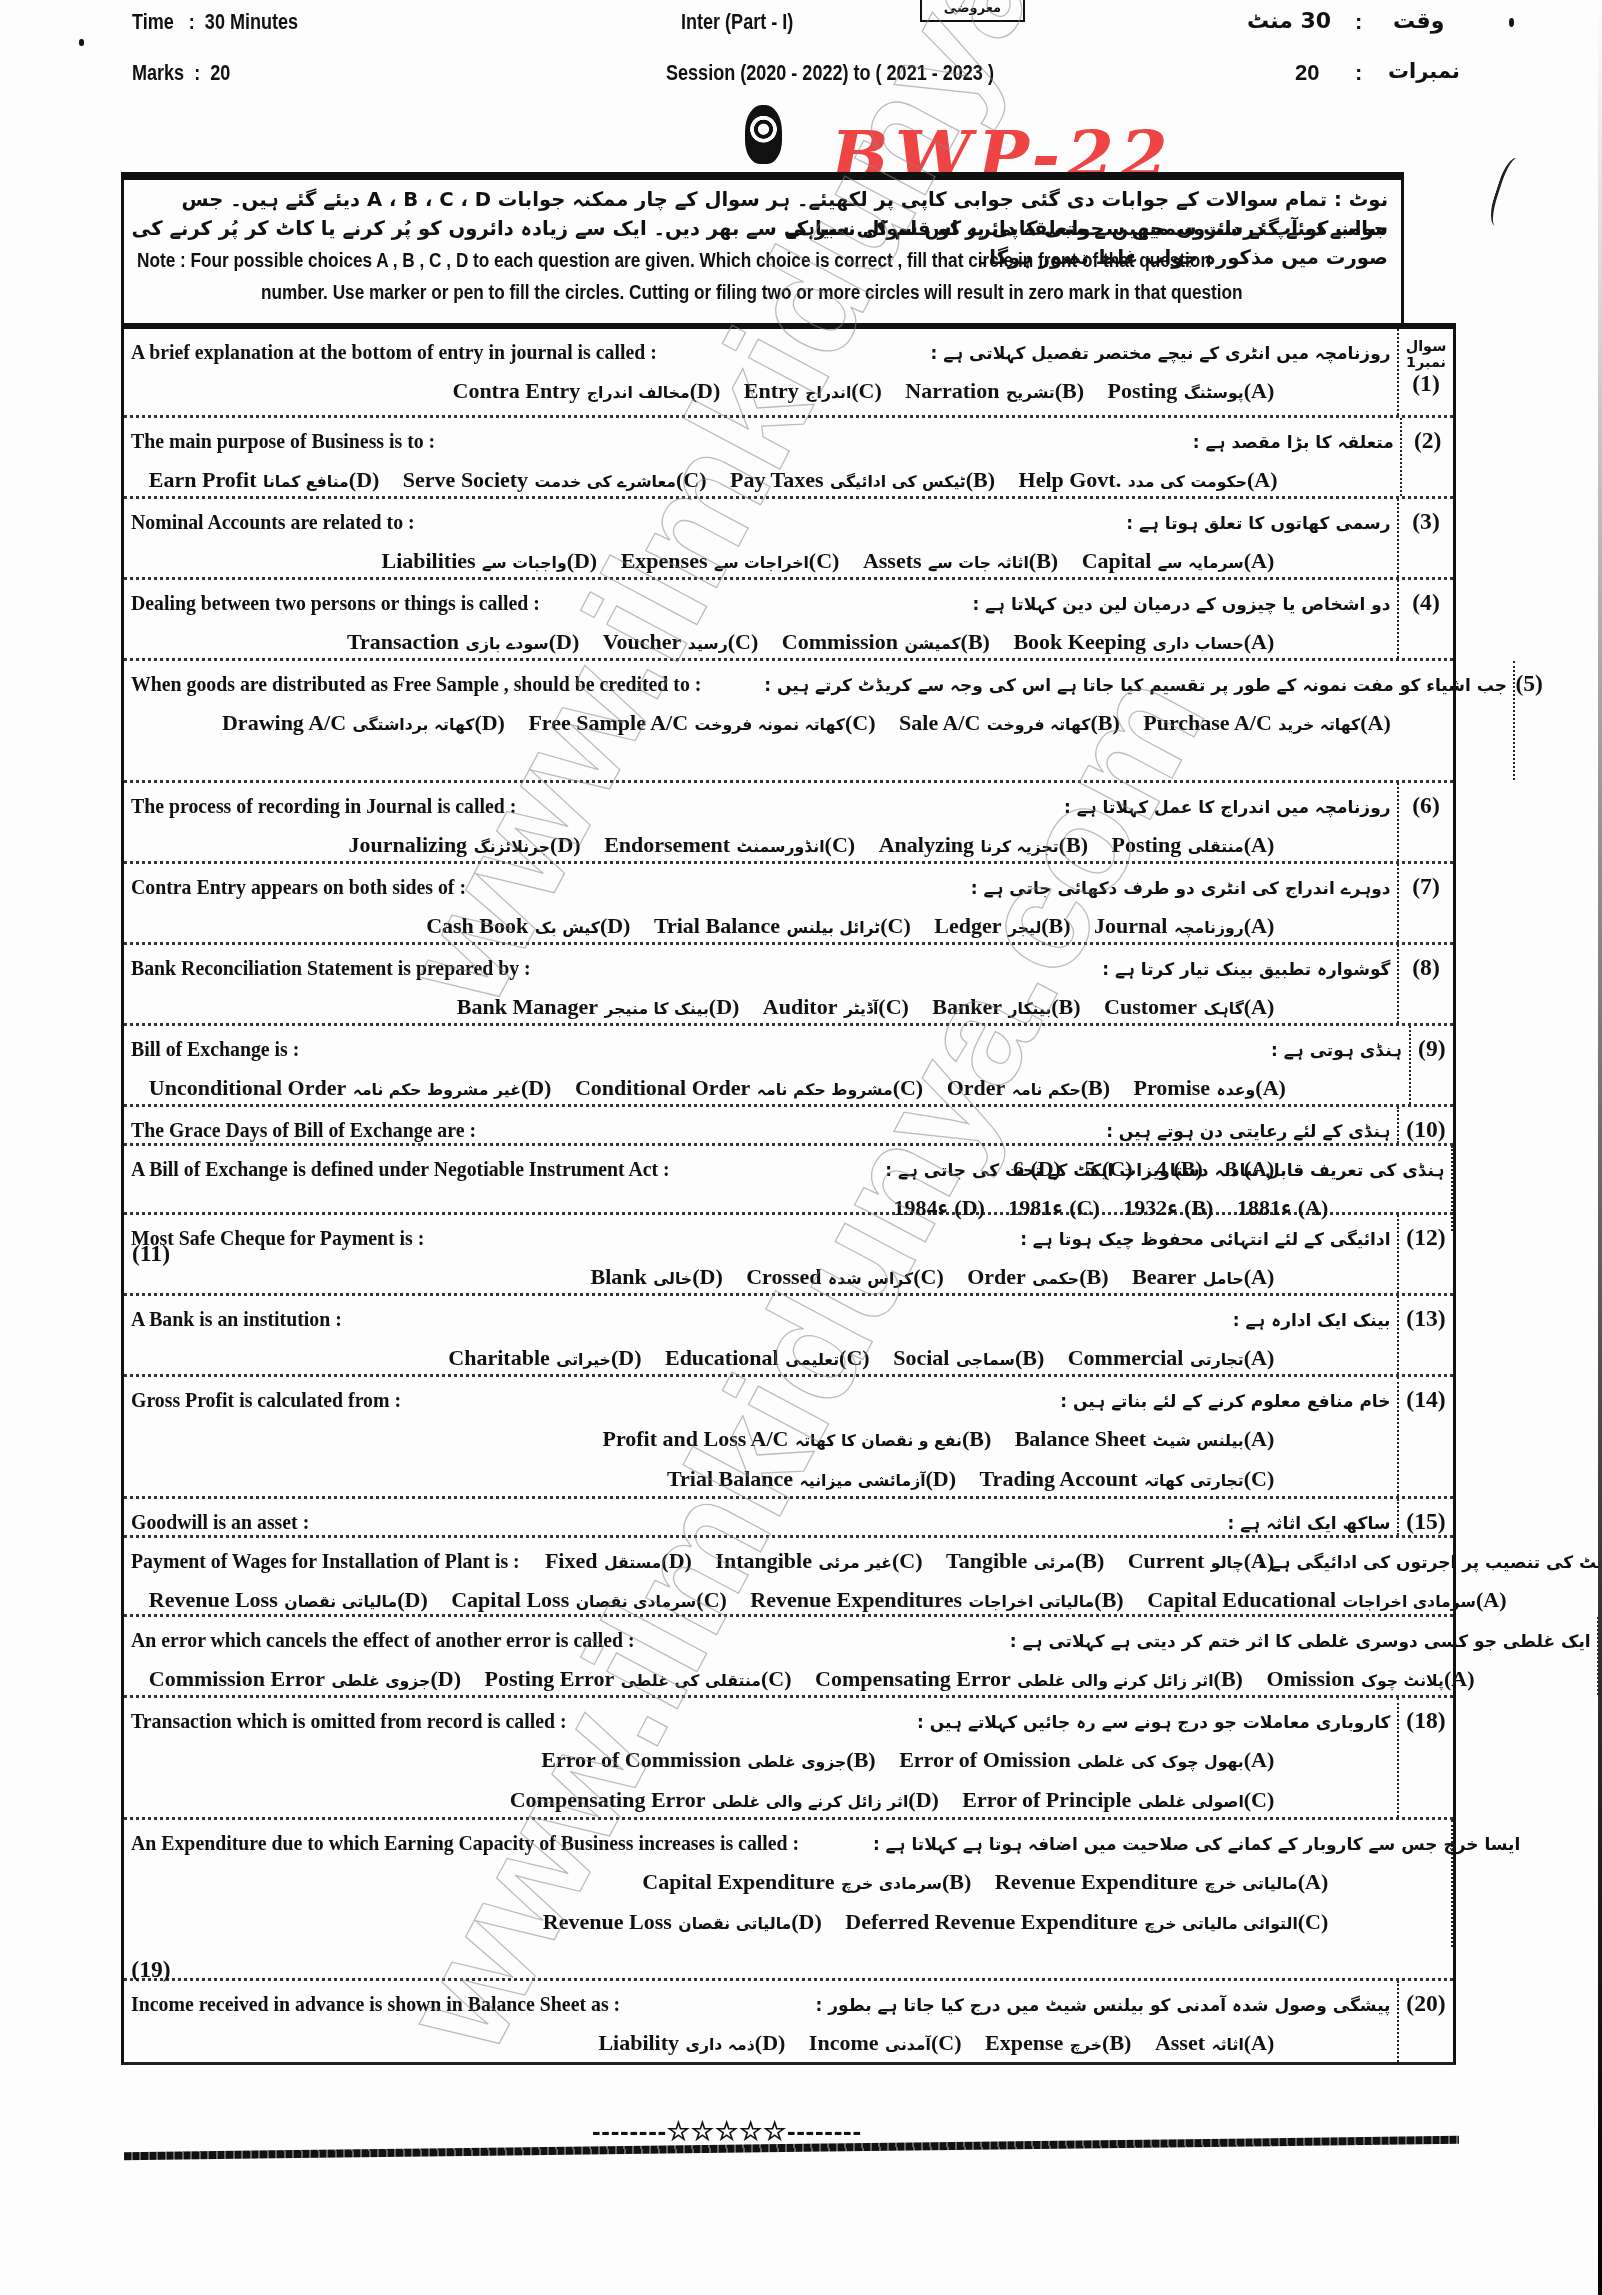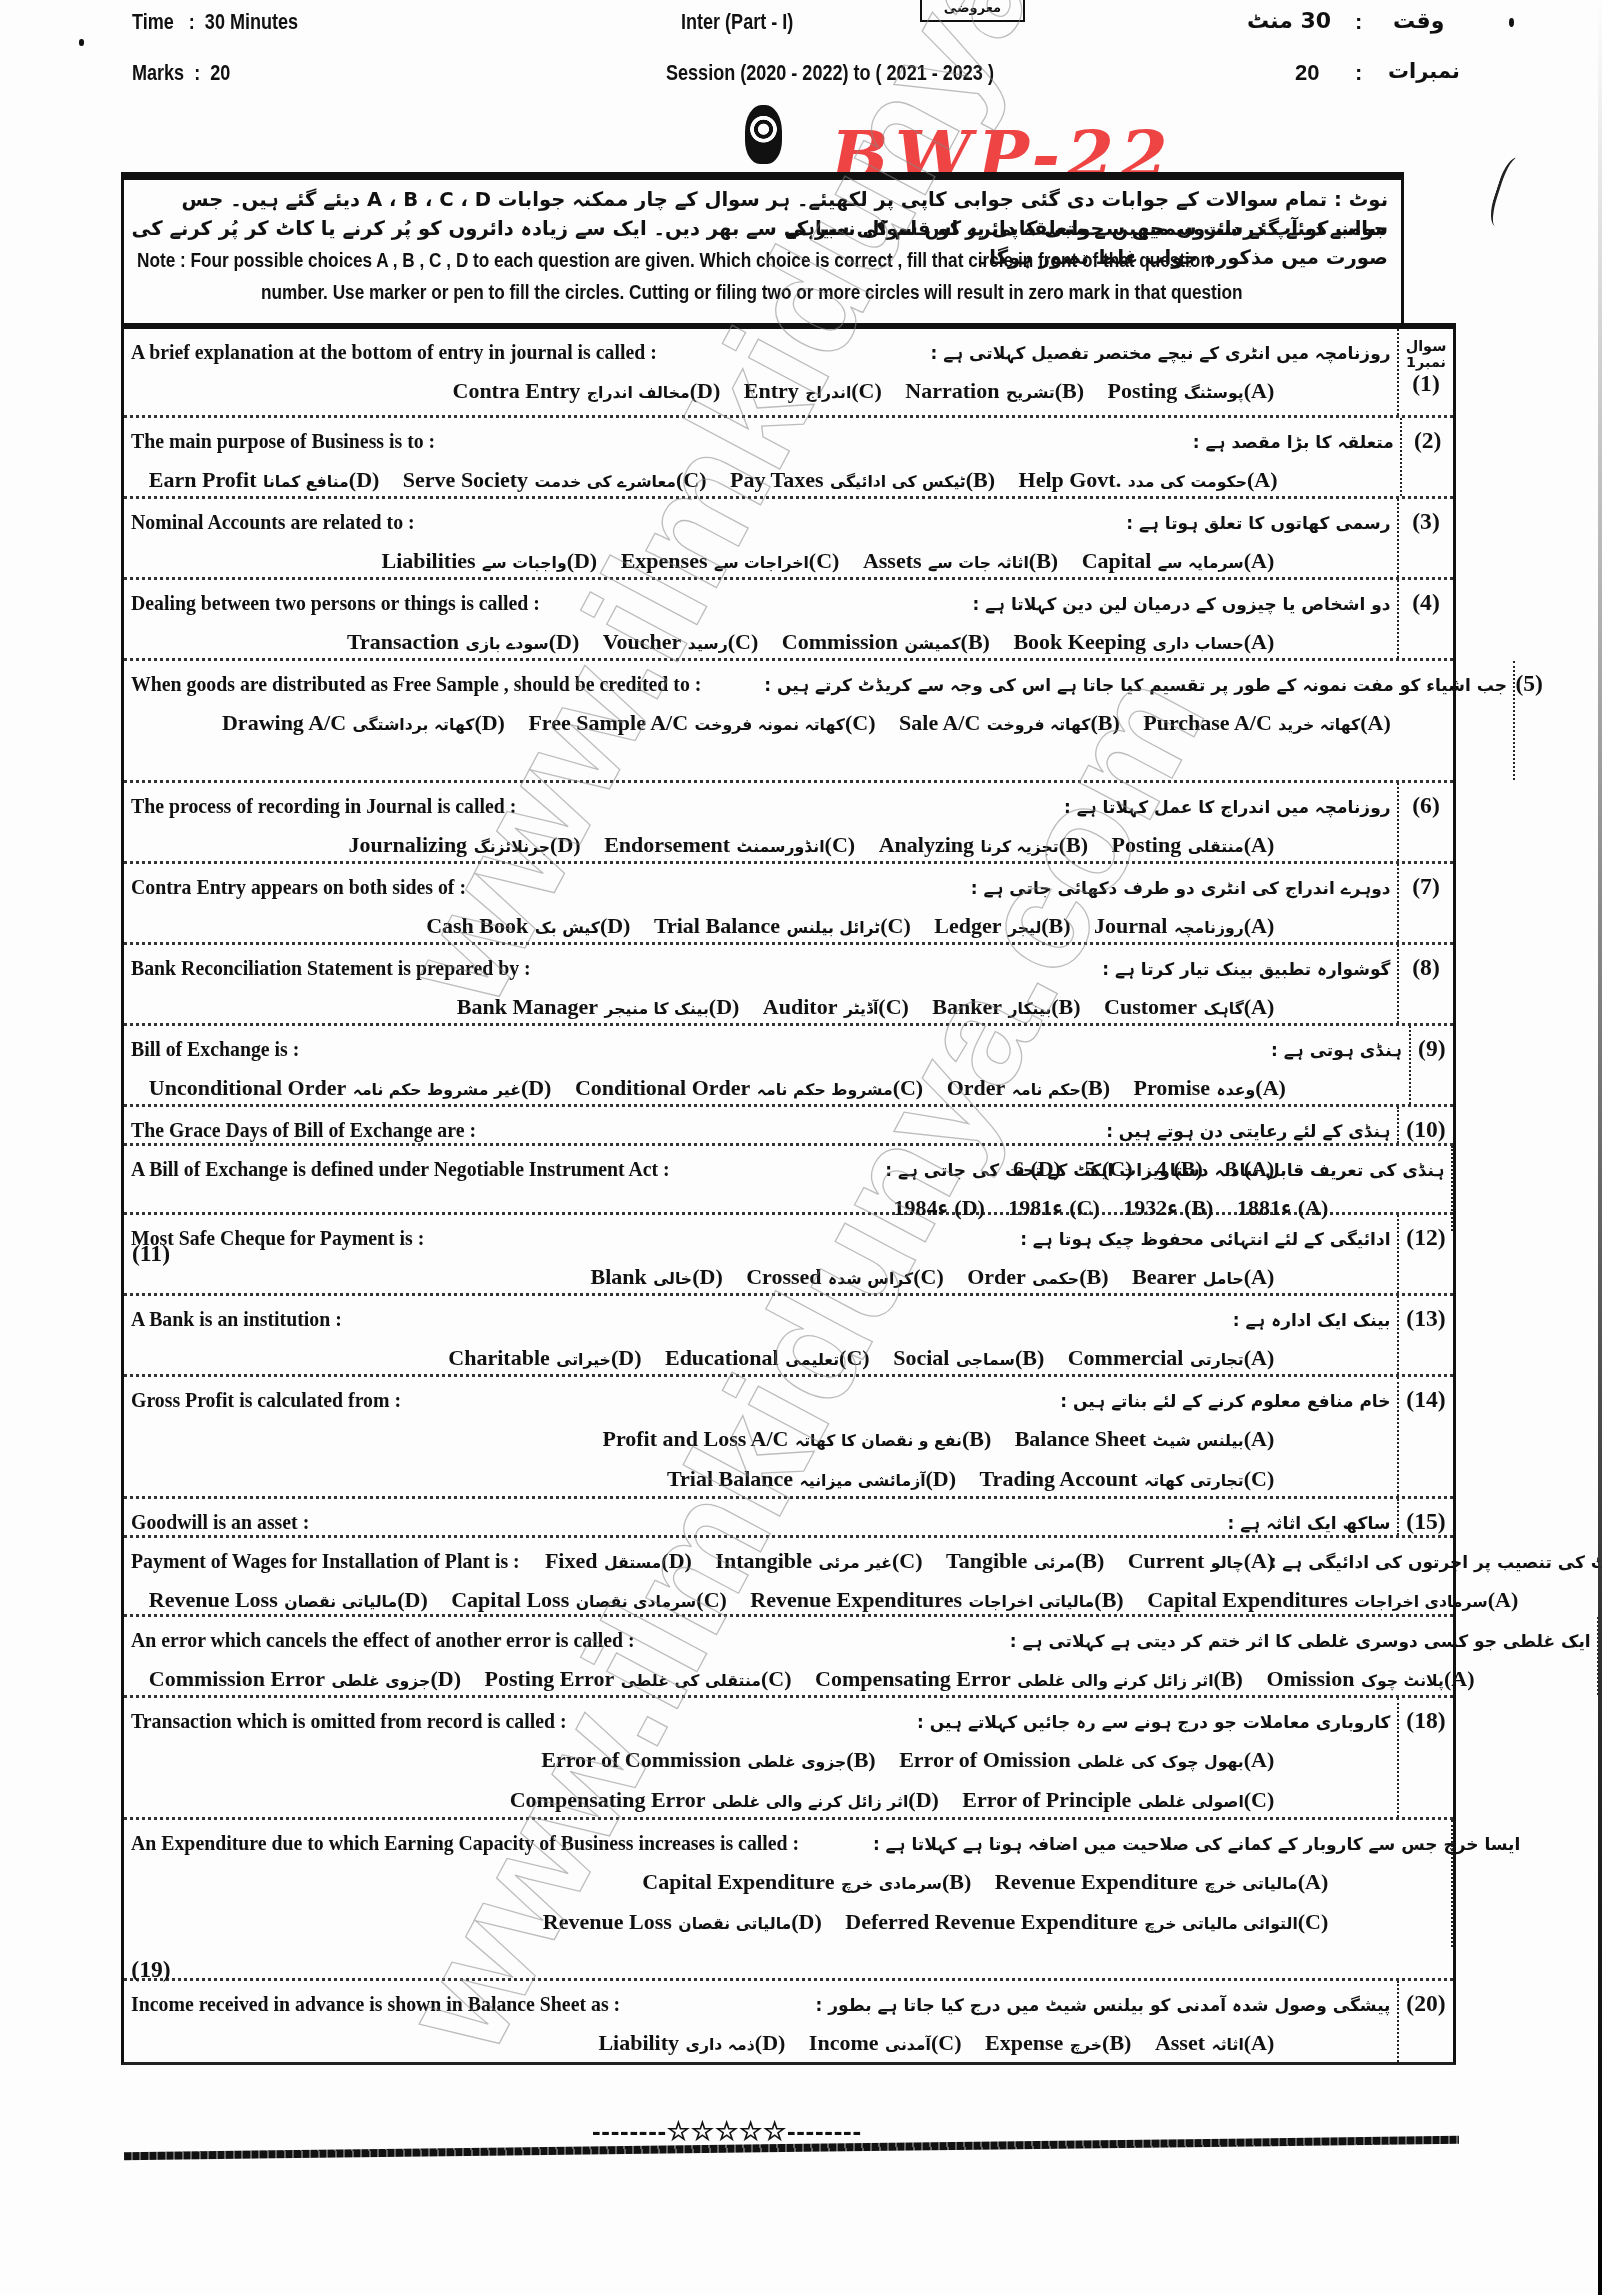--- a/index.html
+++ b/index.html
@@ -576,21 +576,21 @@
             <span>Capital Loss</span>
             <span class="ur">سرمادی نقصان</span>
             <span class="letter">(C)</span>
           </span>
           <span class="opt">
             <span>Revenue Expenditures</span>
             <span class="ur">مالیاتی اخراجات</span>
             <span class="letter">(B)</span>
           </span>
           <span class="opt">
-            <span>Capital Expenditures</span>
+            <span>Capital Educational</span>
             <span class="ur">سرمادی اخراجات</span>
             <span class="letter">(A)</span>
           </span>
         </div>
       </div>
     </div>
     <div class="row" style="height: 81px;">
       <div class="cell-main">
         <div class="qline">
           <span class="en">An error which cancels the effect of another error is called :</span>

